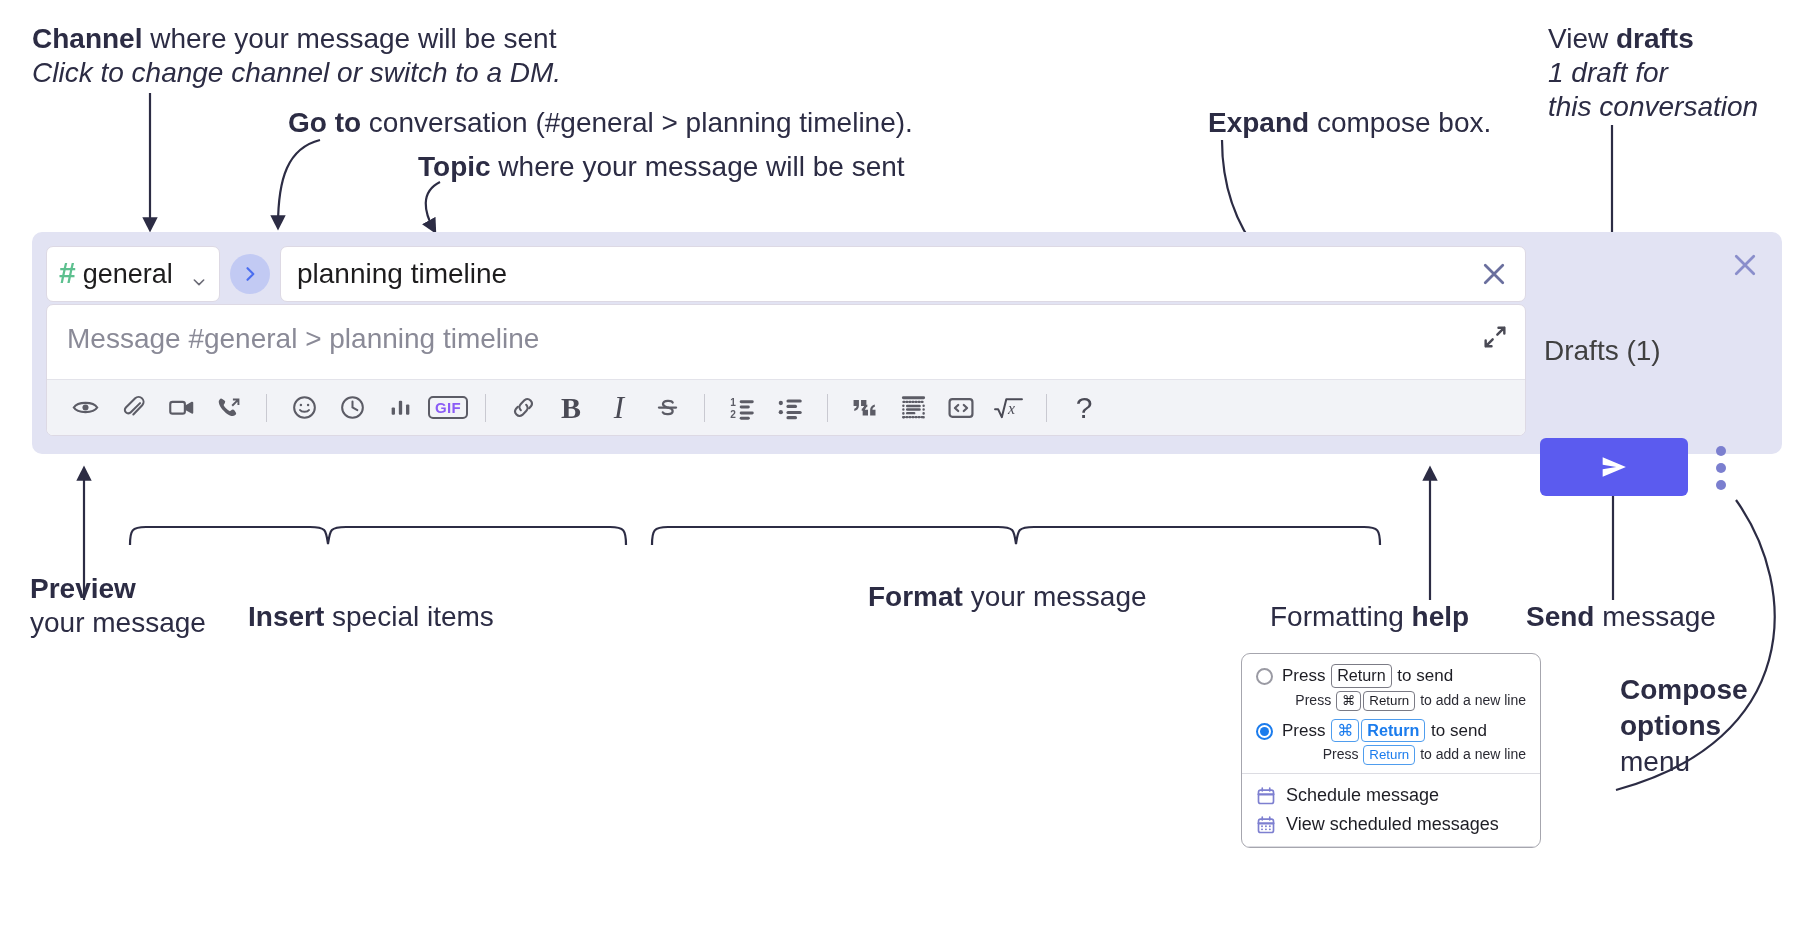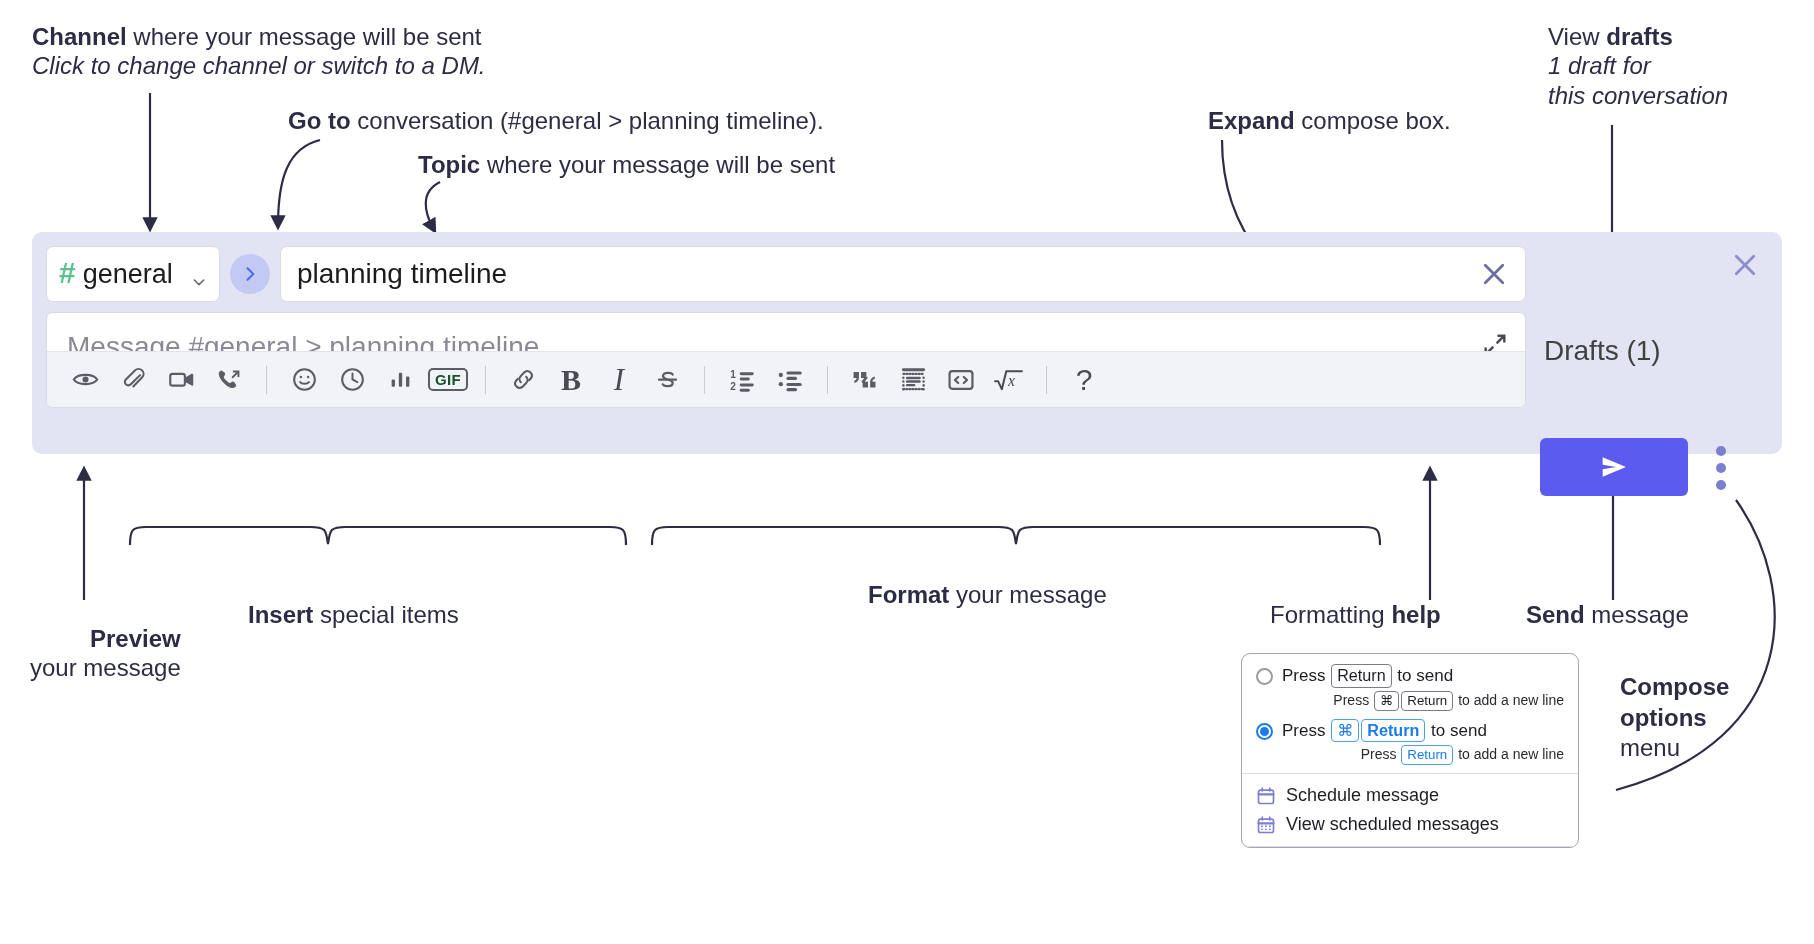--- a/index.html
+++ b/index.html
@@ -8,21 +8,21 @@
     width: 1814px; height: 944px;
     background: #ffffff;
     font-family: "Liberation Sans", sans-serif;
     color: #2b2b3f;
     position: relative;
     overflow: hidden;
   }
   .stage { position:absolute; inset:0; }
 
   
-  .anno { position:absolute; font-size:24px; line-height:1.22; color:#2c2c44; white-space:nowrap; }
+  .anno { position:absolute; font-size:28px; line-height:1.22; color:#2c2c44; white-space:nowrap; }
   .anno b { font-weight:700; }
   .anno .it { font-style:italic; }
 
   
   .lines { position:absolute; inset:0; pointer-events:none; }
 
   
   .composer {
     position:absolute;
     left:32px; top:232px; width:1750px; height:222px;
@@ -54,25 +54,25 @@
 
   .topic-field {
     flex:1 1 auto; height:56px;
     background:#fff; border:1px solid #ddd9e4; border-radius:7px;
     display:flex; align-items:center; padding:0 16px;
   }
   .topic-value { font-size:28px; color:#1d1c1d; flex:1 1 auto; }
   .topic-clear { width:30px; height:30px; flex:0 0 auto; }
 
   .msgbox {
-    margin-top:10px;
+    margin-top:2px;
     background:#fff;
     border:1px solid #ddd9e4;
     border-radius:7px;
-    height:96px;
+    height:132px;
     position:relative;
     overflow:hidden;
   }
   .msg-placeholder {
     position:absolute; left:20px; top:18px;
     font-size:28px; color:#8a8a97;
   }
   .expand-btn { position:absolute; right:16px; top:18px; width:28px; height:28px; }
 
   .toolbar {
@@ -87,30 +87,30 @@
     width:48px; height:44px;
     display:flex; align-items:center; justify-content:center;
     color:#5c5c66;
     flex:0 0 auto;
   }
   .tb-ico svg { display:block; }
   .tb-sep { width:1px; height:28px; background:#c9c9d1; margin:0 13px; flex:0 0 auto; }
   .gif-box {
     border:2px solid #5c5c66; border-radius:5px;
     font-size:15px; font-weight:700; letter-spacing:.3px;
-    padding:2px 5px; line-height:1; color:#14532d;
+    padding:2px 5px; line-height:1; color:#8b5cf6;
   }
   .qmark { font-size:30px; color:#4a4a55; font-weight:400; }
 
   
   .rail-close { position:absolute; right:22px; top:18px; width:30px; height:30px; }
 
   
   .menu {
-    position:absolute; left:1241px; top:653px; width:338px;
+    position:absolute; left:1241px; top:653px; width:300px;
     background:#fff; border:1px solid #a6a6ae; border-radius:9px;
     padding:0; overflow:hidden;
   }
   .menu-sec { padding:10px 14px 8px 14px; }
   .menu-sec.items { padding:7px 0 7px 0; }
   .menu-div { height:1px; background:#dcdce2; }
   .opt { display:flex; align-items:flex-start; gap:9px; }
   .opt + .opt { margin-top:8px; }
   .radio { width:17px; height:17px; border-radius:50%; border:2px solid #9a9aa3; flex:0 0 auto; margin-top:4px; background:#fff;}
   .radio.on { border-color:#1b7ced; }
@@ -183,21 +183,21 @@
   <div class="anno" style="left:1208px; top:106px;">
     <b>Expand</b><span> compose box.</span>
   </div>
 
   <div class="anno" style="left:1548px; top:22px;">
     <div><span>View </span><b>drafts</b></div>
     <div class="it">1 draft for</div>
     <div class="it">this conversation</div>
   </div>
 
-  <div class="anno" style="left:30px; top:624px;text-align:right;">
+  <div class="anno" style="left:30px; top:572px;">
     <div><b>Preview</b></div>
     <div>your message</div>
   </div>
 
   <div class="anno" style="left:248px; top:600px;">
     <b>Insert</b><span> special items</span>
   </div>
 
   <div class="anno" style="left:868px; top:580px;">
     <b>Format</b><span> your message</span>

